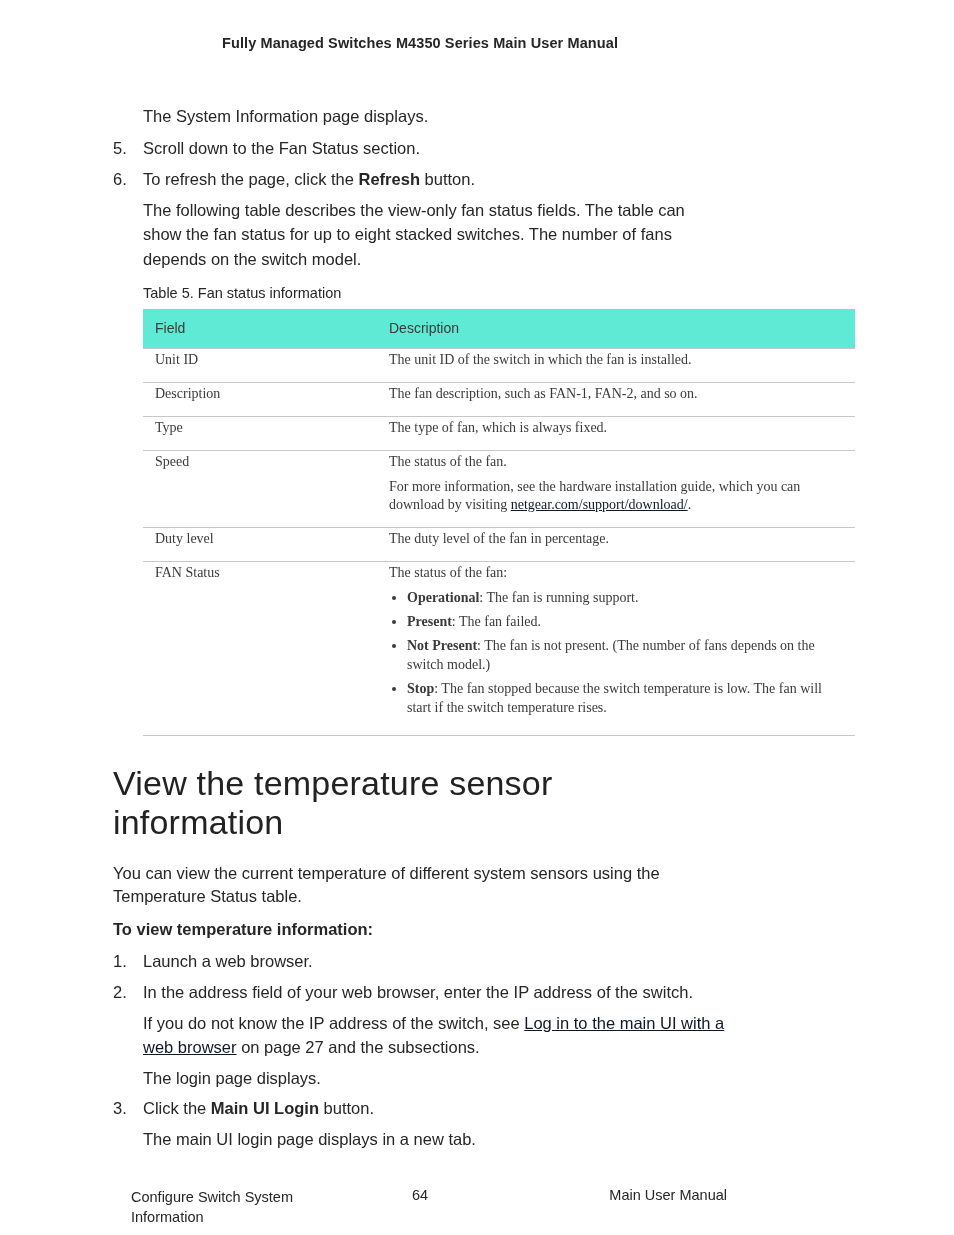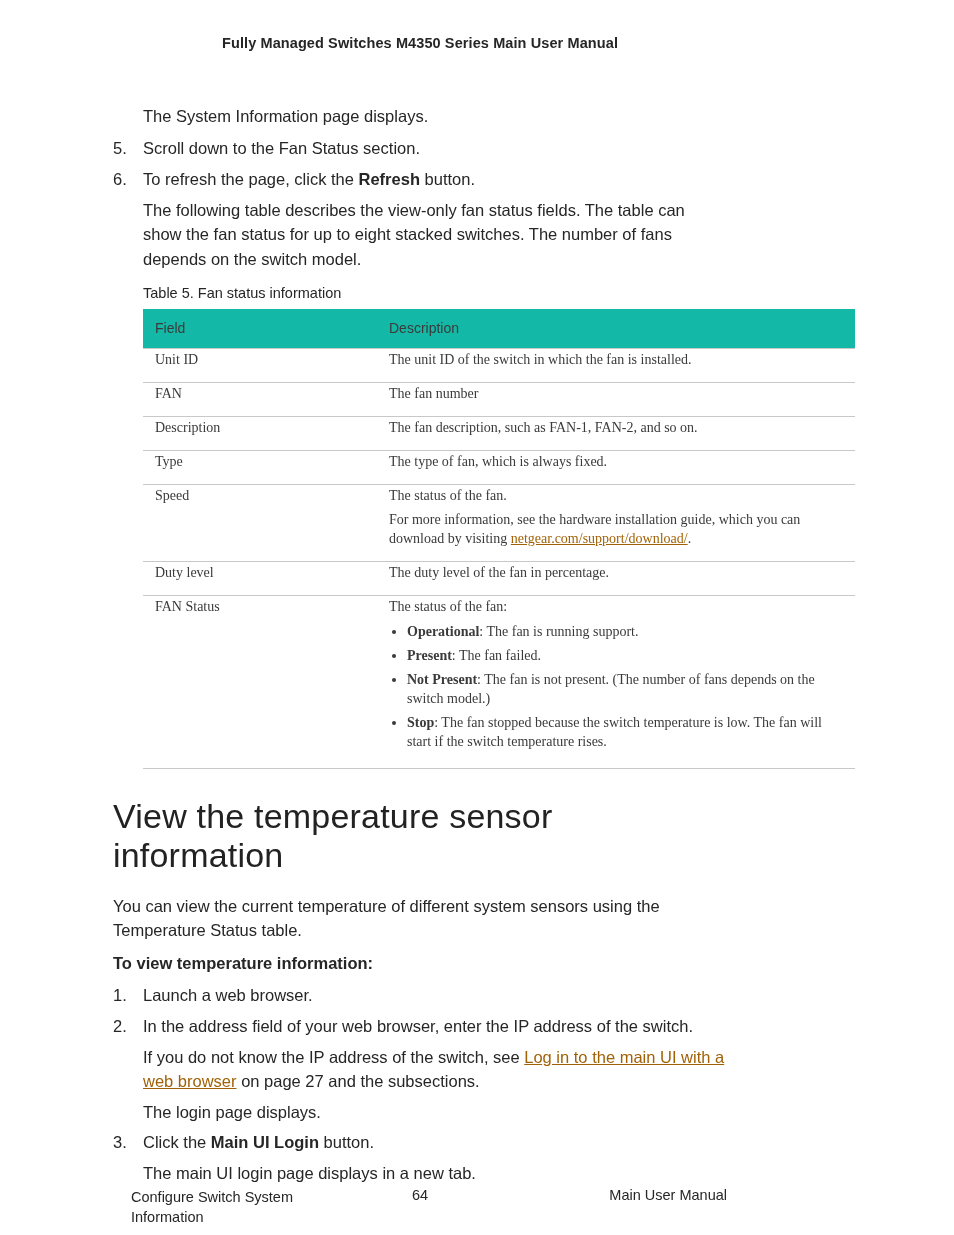--- a/index.html
+++ b/index.html
@@ -65,40 +65,40 @@
   table.info {
     width: 712px;
     margin-left: 30px;
     border-collapse: collapse;
     font-size: 14px;
     line-height: 1.35;
   }
   table.info thead th {
     text-align: left;
     font-weight: 400;
-    background: #14b8a6;
+    background: #5eead4;
     padding: 10px 12px;
     border-bottom: 1px solid #c8c8c8;
     color: #3a3a3a;
   }
   table.info td {
     vertical-align: top;
     padding: 2px 12px 12px 12px;
     border-bottom: 1px solid #c8c8c8;
     color: #3a3a3a;
     font-family: Liberation Serif, serif;
   }
   table.info td:first-child { width: 210px; }
   table.info ul {
     margin: 6px 0 0 0;
     padding-left: 18px;
   }
   table.info ul li { margin-bottom: 5px; }
   .desc-extra { display: block; margin-top: 6px; }
-  .link { text-decoration: underline; color: #a16207; }
+  .link { text-decoration: underline; color: #0f172a; }
   h1.section {
     font-weight: 400;
     font-size: 34px;
     margin: 28px 0 20px 0;
     letter-spacing: 0.2px;
     color: #222;
   }
   .subhead {
     font-weight: 700;
     font-size: 16.5px;
@@ -162,24 +162,20 @@
     <thead>
       <tr>
         <th>Field</th>
         <th>Description</th>
       </tr>
     </thead>
     <tbody>
       <tr>
         <td>Unit ID</td>
         <td>The unit ID of the switch in which the fan is installed.</td>
-      </tr>
-      <tr>
-        <td>FAN</td>
-        <td>The fan number</td>
       </tr>
       <tr>
         <td>Description</td>
         <td>The fan description, such as FAN-1, FAN-2, and so on.</td>
       </tr>
       <tr>
         <td>Type</td>
         <td>The type of fan, which is always fixed.</td>
       </tr>
       <tr>

